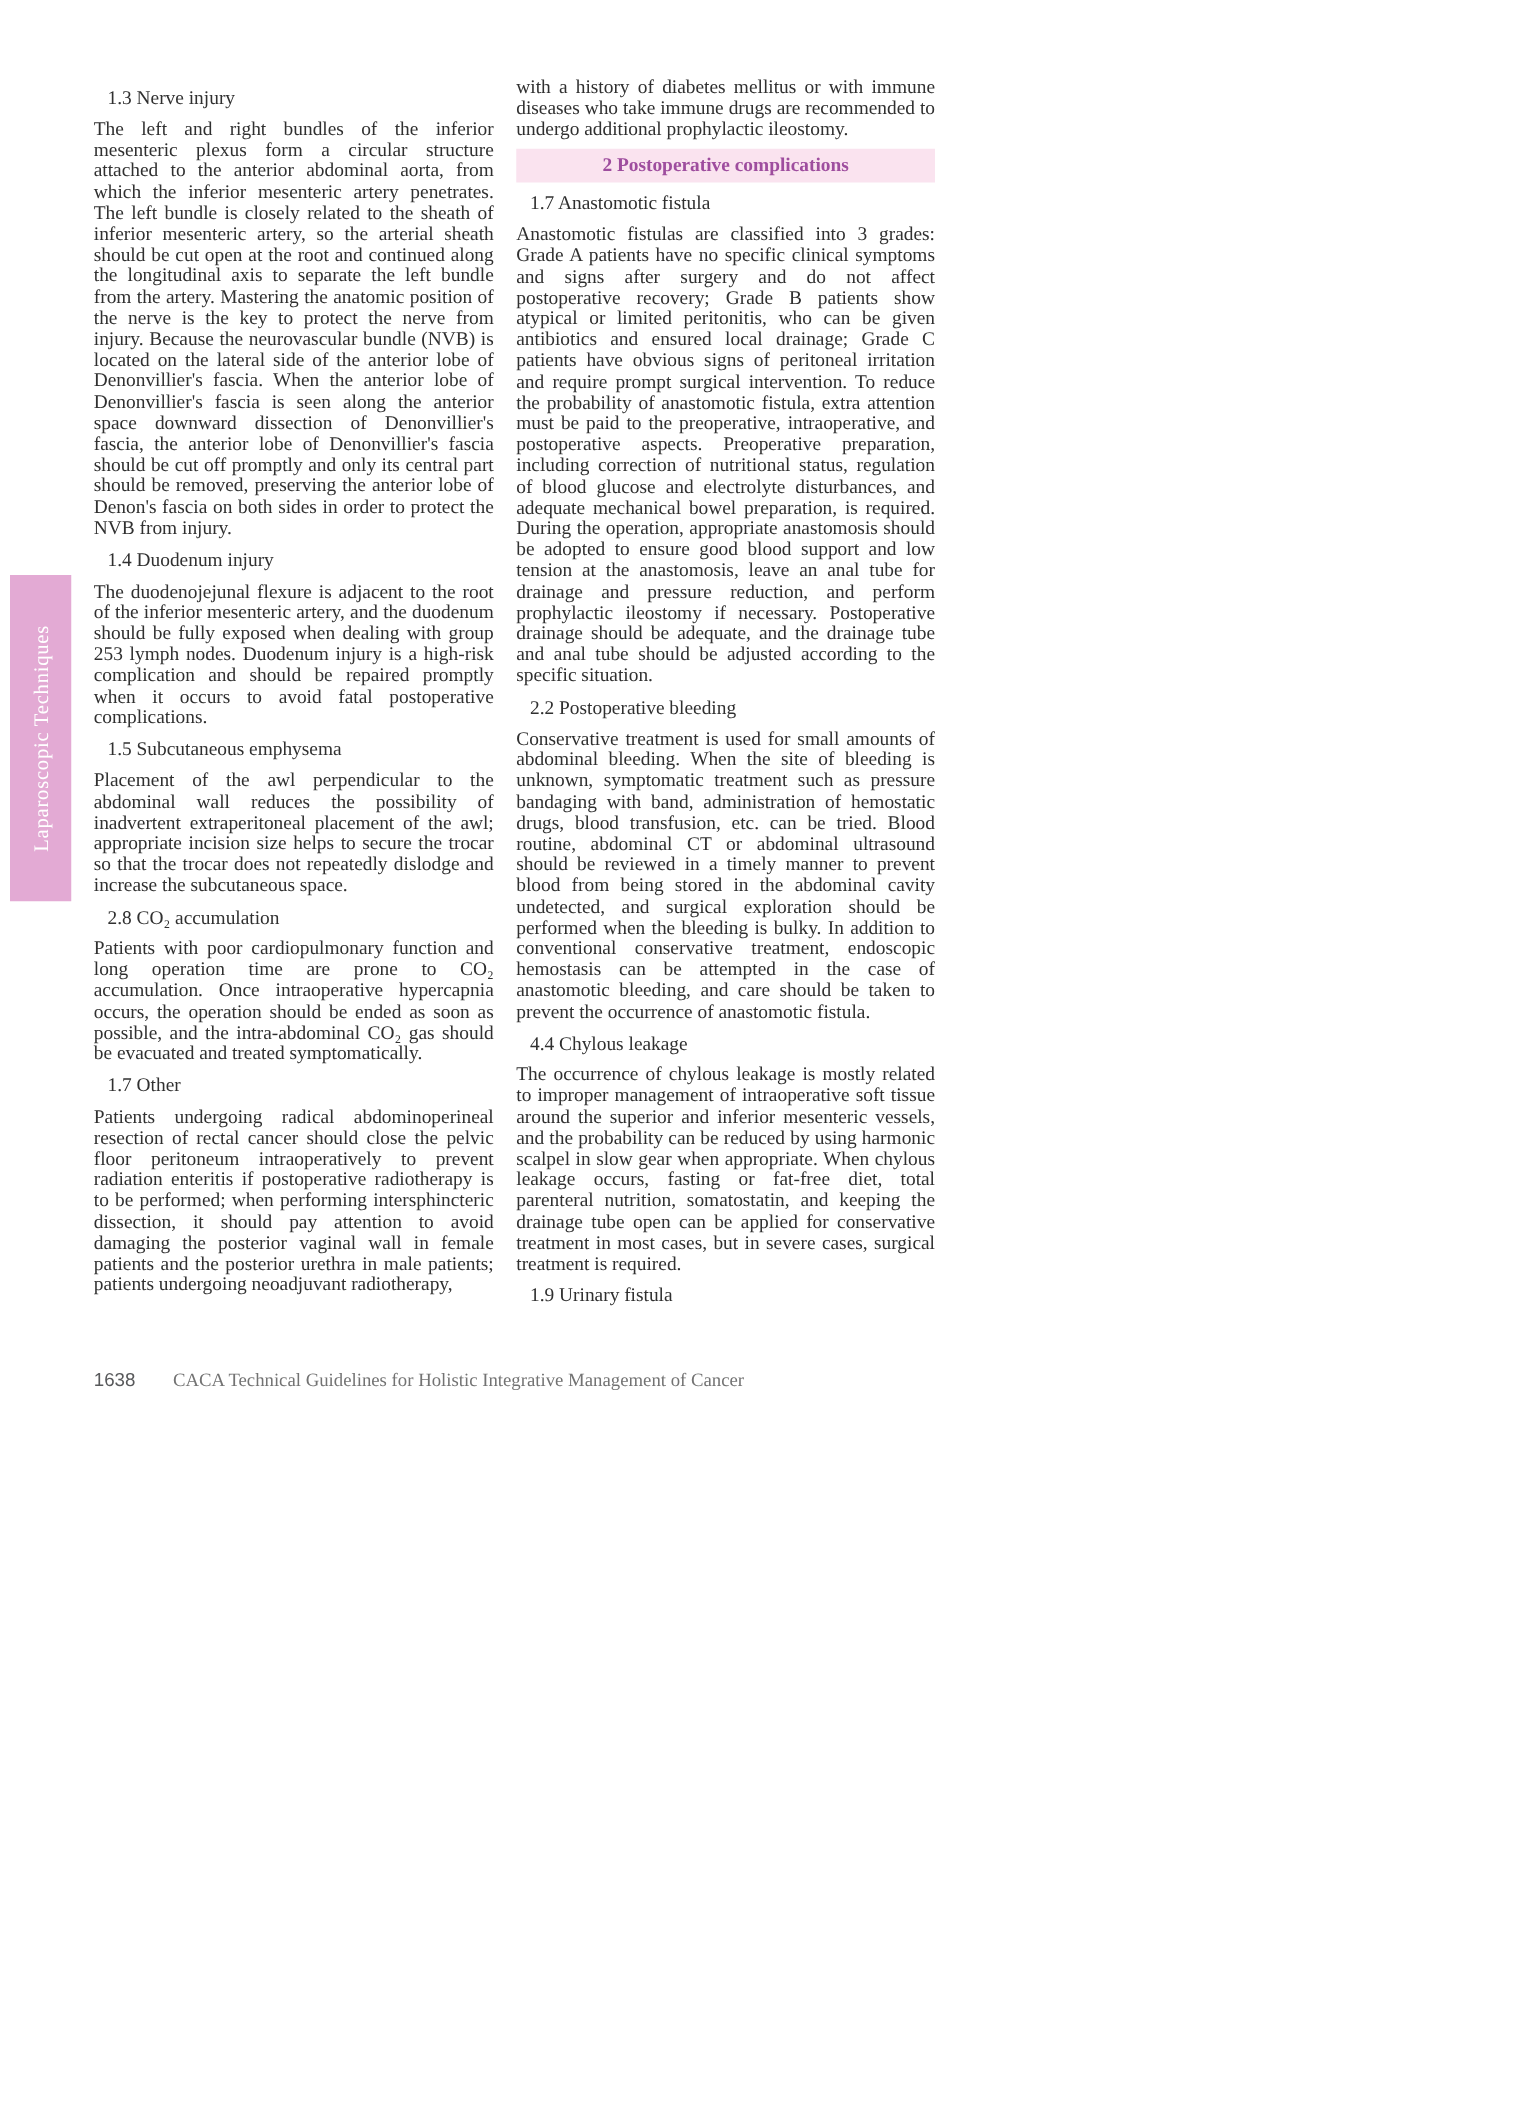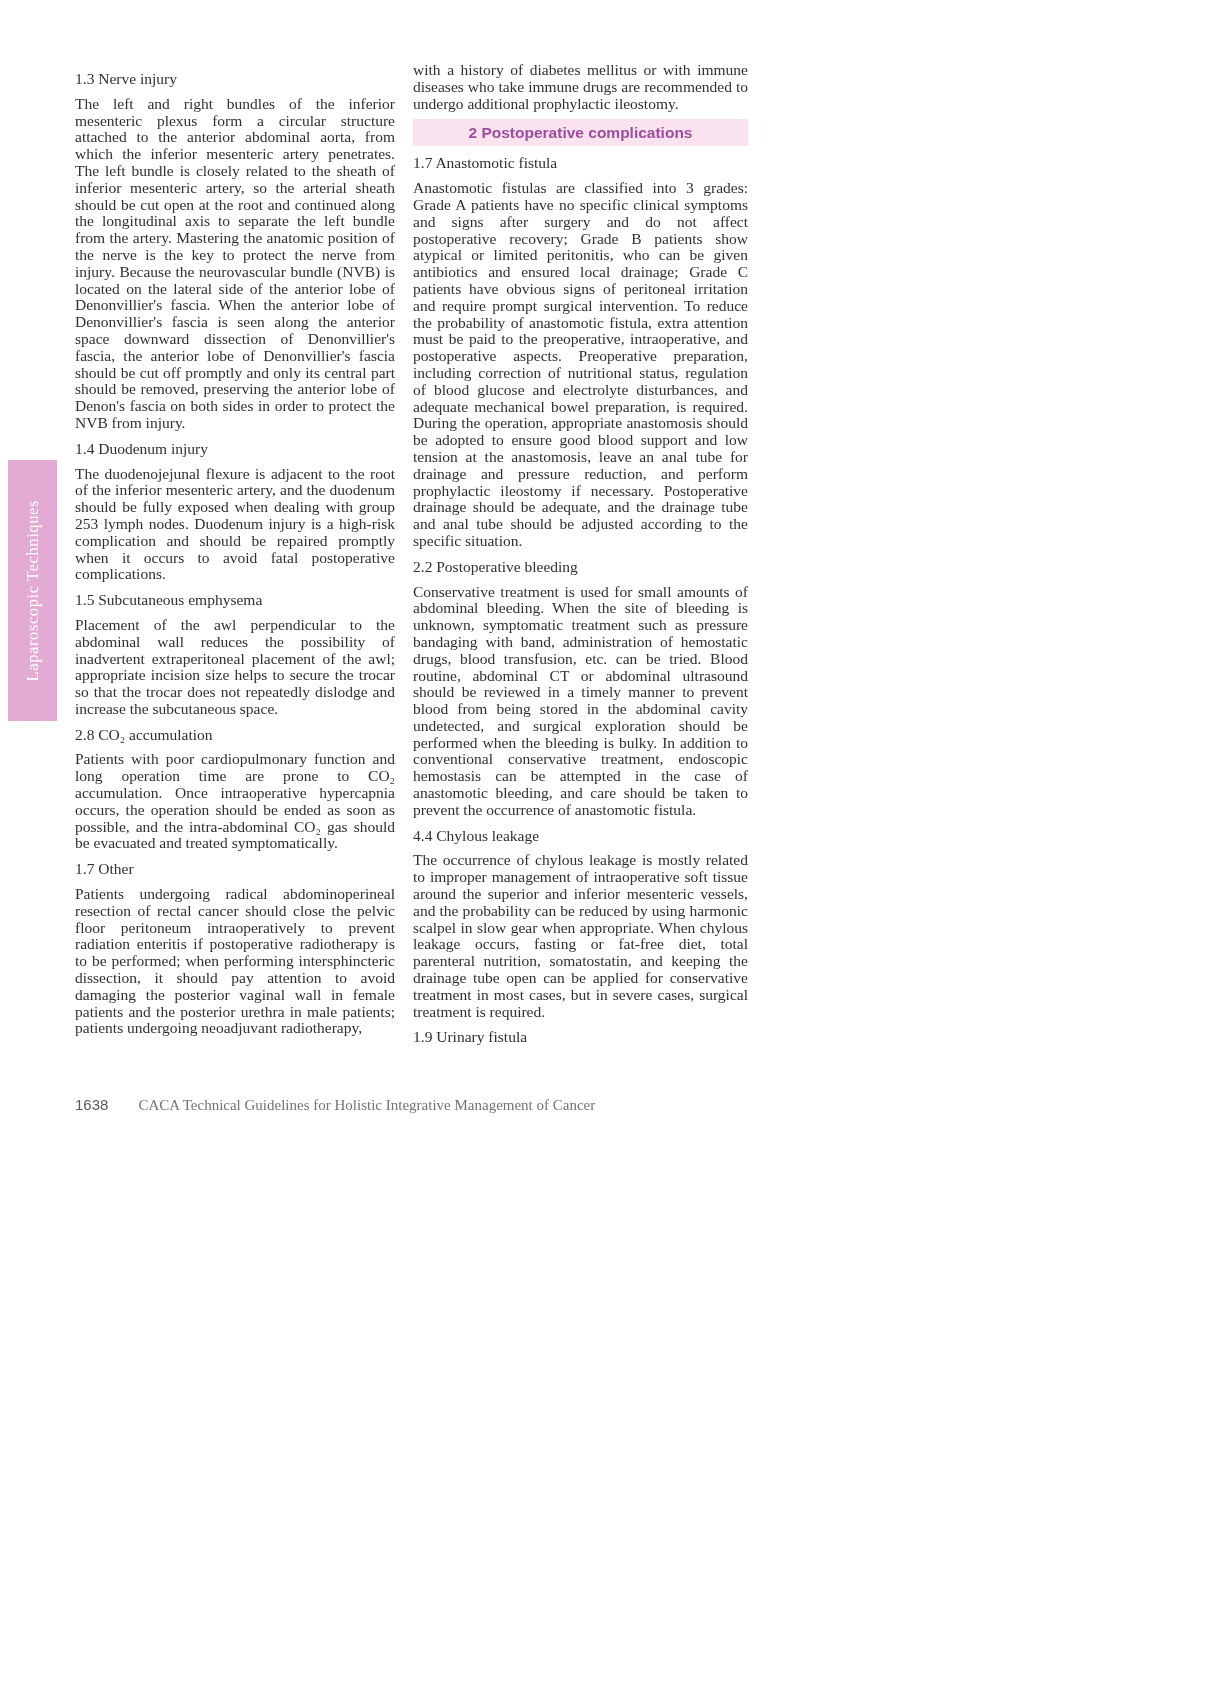--- a/index.html
+++ b/index.html
@@ -38,30 +38,30 @@
   .col-left  { width: 320px; }
   .col-right { width: 335px; }
   .col p {
     margin: 0;
     text-align: justify;
     text-justify: inter-word;
   }
   .col .subhead {
     font-size: 15.5px;
     font-weight: normal;
-    margin: 9px 0 8px 0;
+    margin: 9px 0 8px 11px;
     text-align: left;
   }
   .banner {
     margin: 7px 0 7px 0;
     height: 27px;
     line-height: 27px;
     background: #fae3ef;
     color: #9e4d9e;
-    font-family: Liberation Sans, sans-serif;
+    font-family: Liberation Serif, serif;
     font-weight: bold;
     font-size: 15.5px;
     text-align: center;
   }
   .footer {
     position: absolute;
     left: 75px; top: 1096px;
     width: 900px;
     display: flex;
     align-items: baseline;

